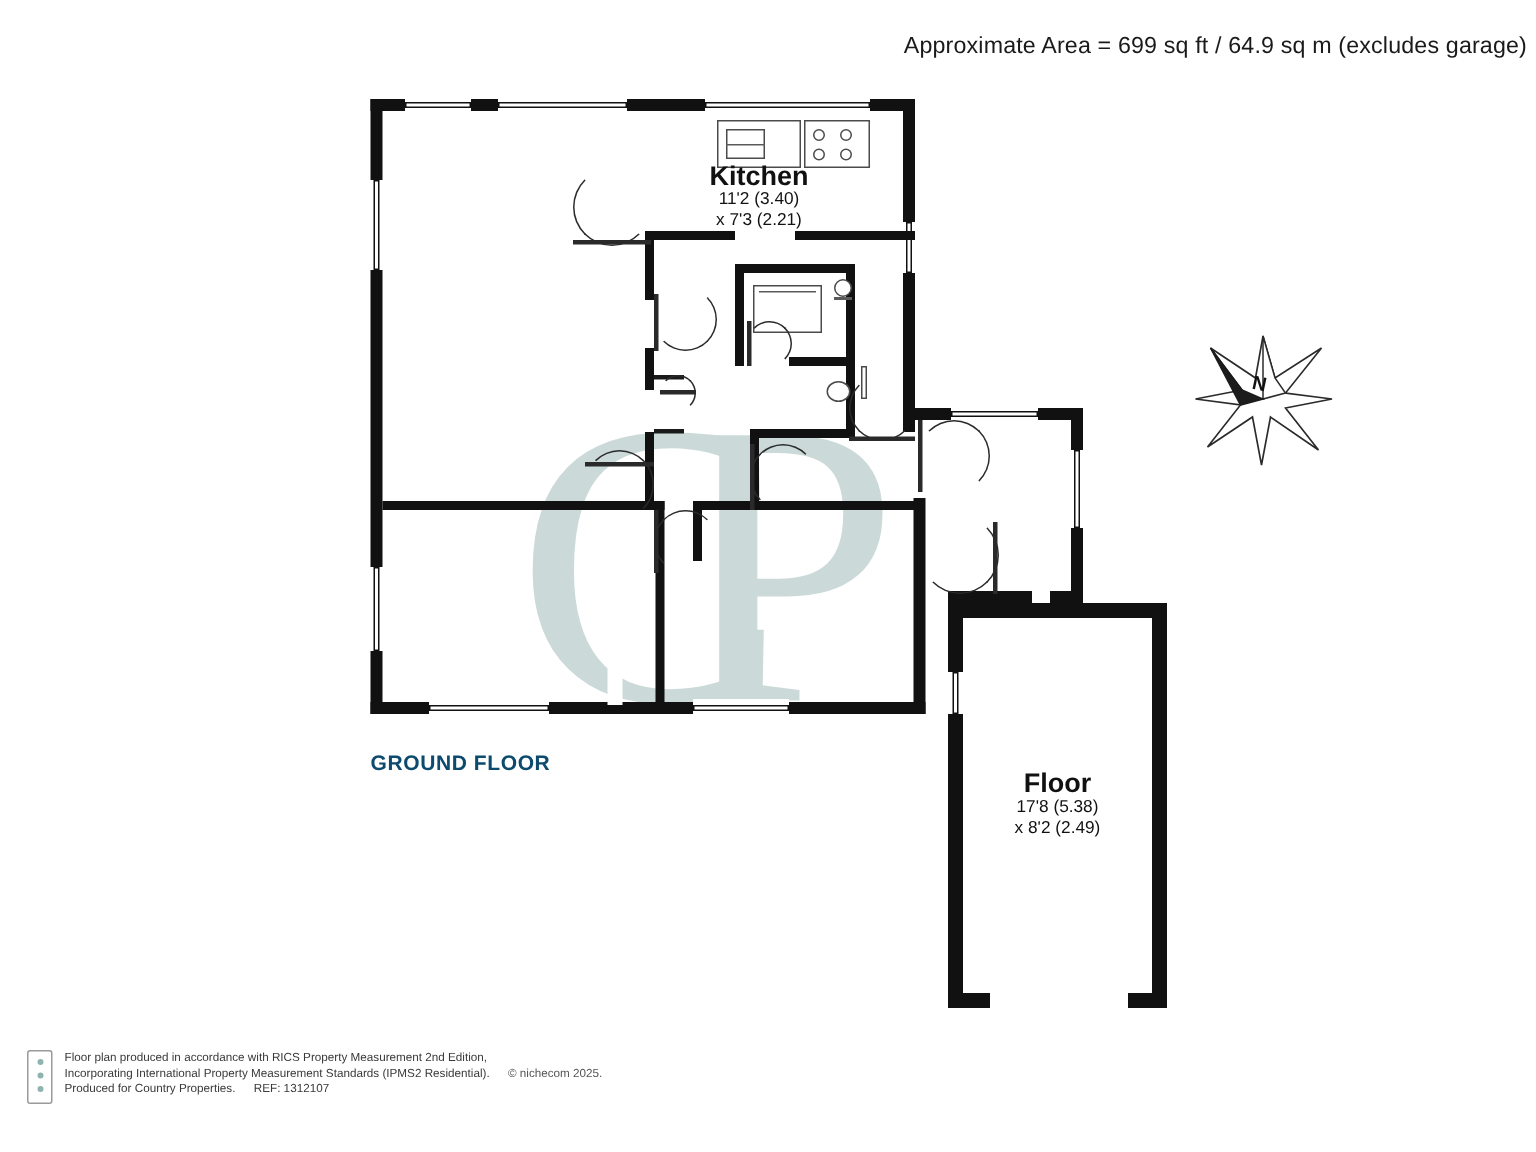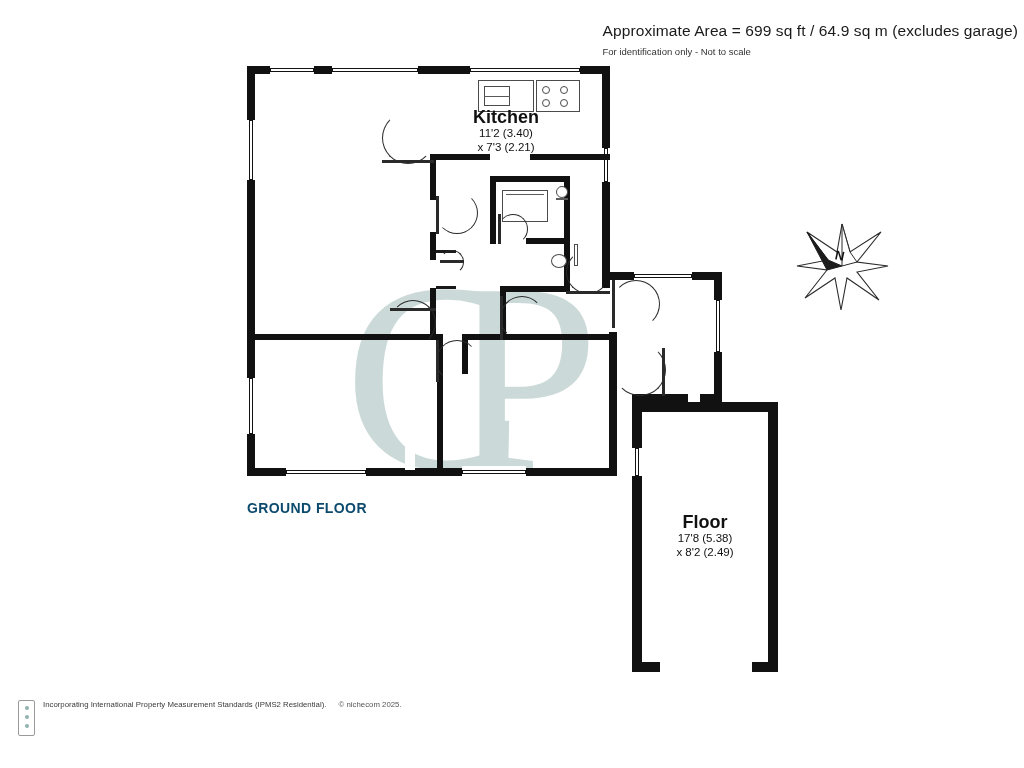--- a/index.html
+++ b/index.html
@@ -194,21 +194,20 @@
     line-height: 10.5px;
     color: #3a3a3a;
   }
   .footer .lines .muted { color: #555555; }
 </style>
 </head>
 <body>
 
 <div class="header">
   <div class="area-text">Approximate Area = 699 sq ft / 64.9 sq m (excludes garage)</div>
-  <div class="sub-text">For identification only - Not to scale</div>
 </div>
 
 <div class="watermark">
   <span class="c1">C</span>
   <span class="c2">P</span>
 </div>
 
 <div class="plan">
 
   <div class="w" style="left:247px; top:66px; width:363px; height:8px;"></div>
@@ -358,18 +357,23 @@
   <span class="n-letter">N</span>
 </div>
 
 <div class="footer">
   <div class="logo-box">
     <span class="dot d1"></span>
     <span class="dot d2"></span>
     <span class="dot d3"></span>
   </div>
   <div class="lines">
+    <div>Floor plan produced in accordance with RICS Property Measurement 2nd Edition,</div>
     <div>
       <span>Incorporating International Property Measurement Standards (IPMS2 Residential).</span>
       <span class="muted" style="margin-left:10px;">© nichecom 2025.</span>
     </div>
+    <div>
+      <span>Produced for Country Properties.</span>
+      <span style="margin-left:10px;">REF: 1312107</span>
+    </div>
   </div>
 </div>
 
 </body></html>

